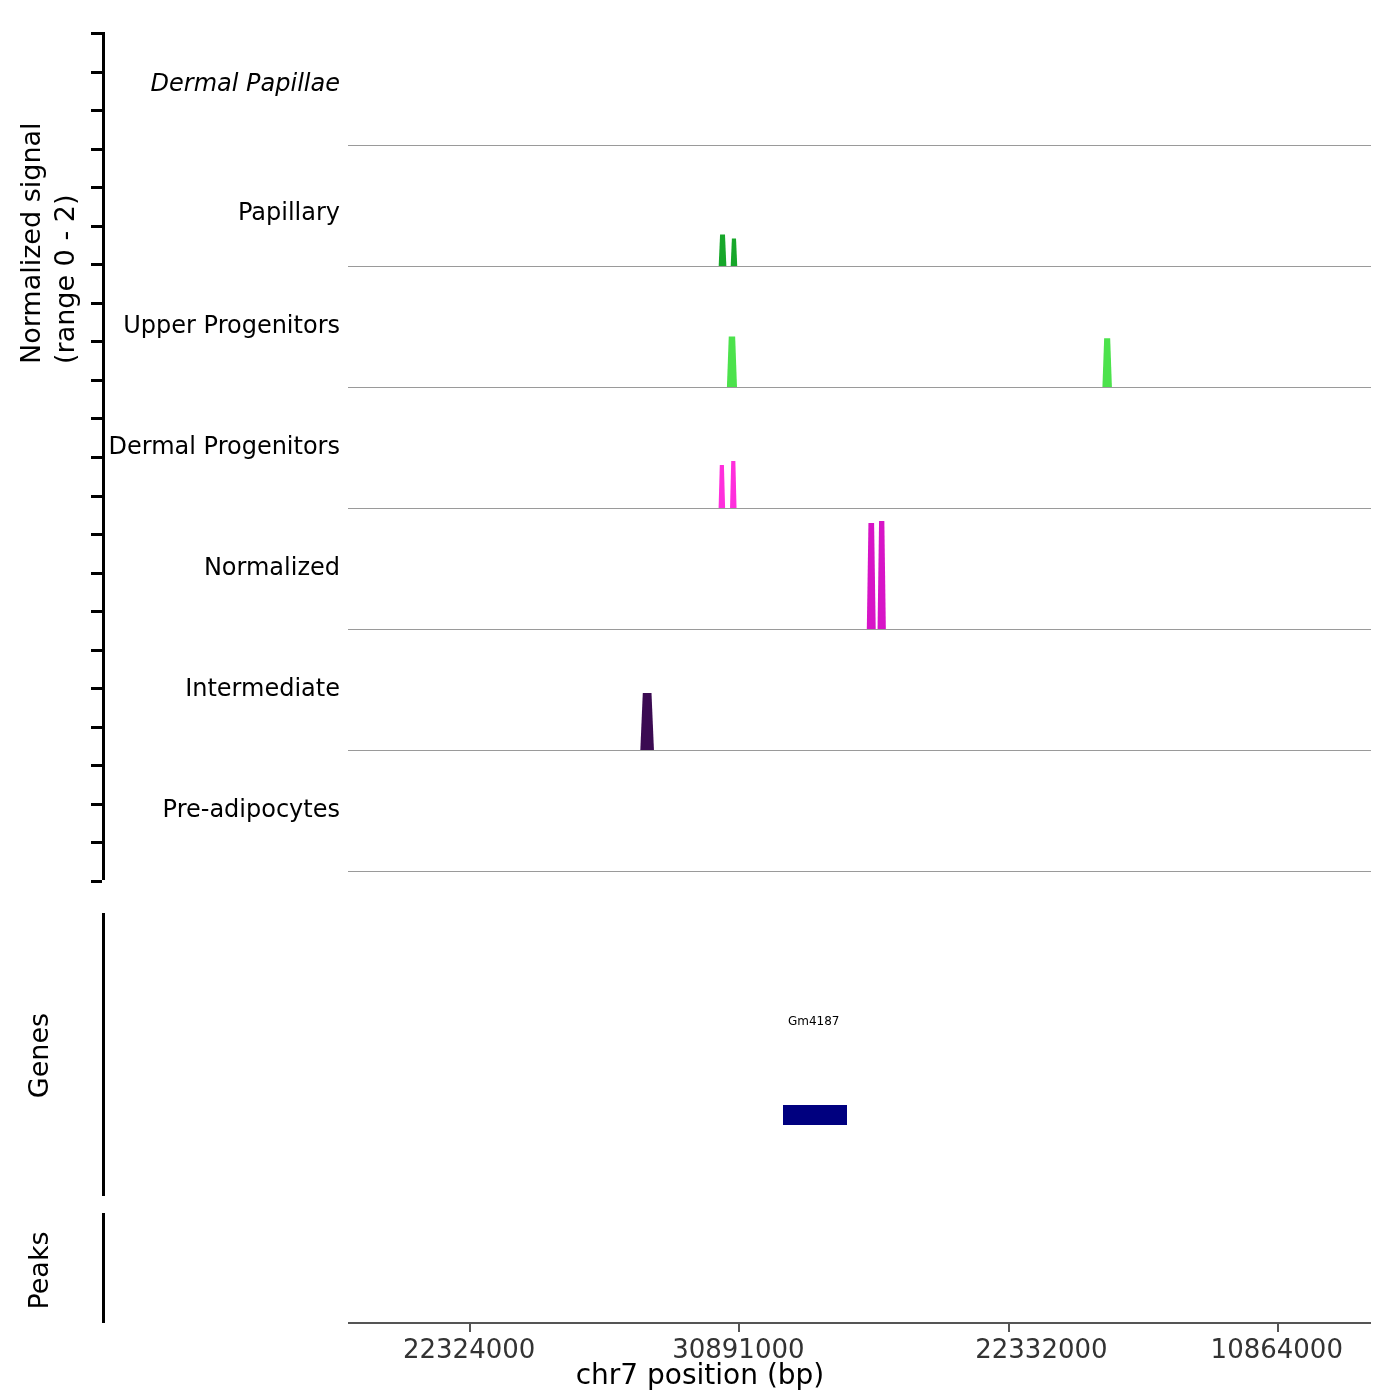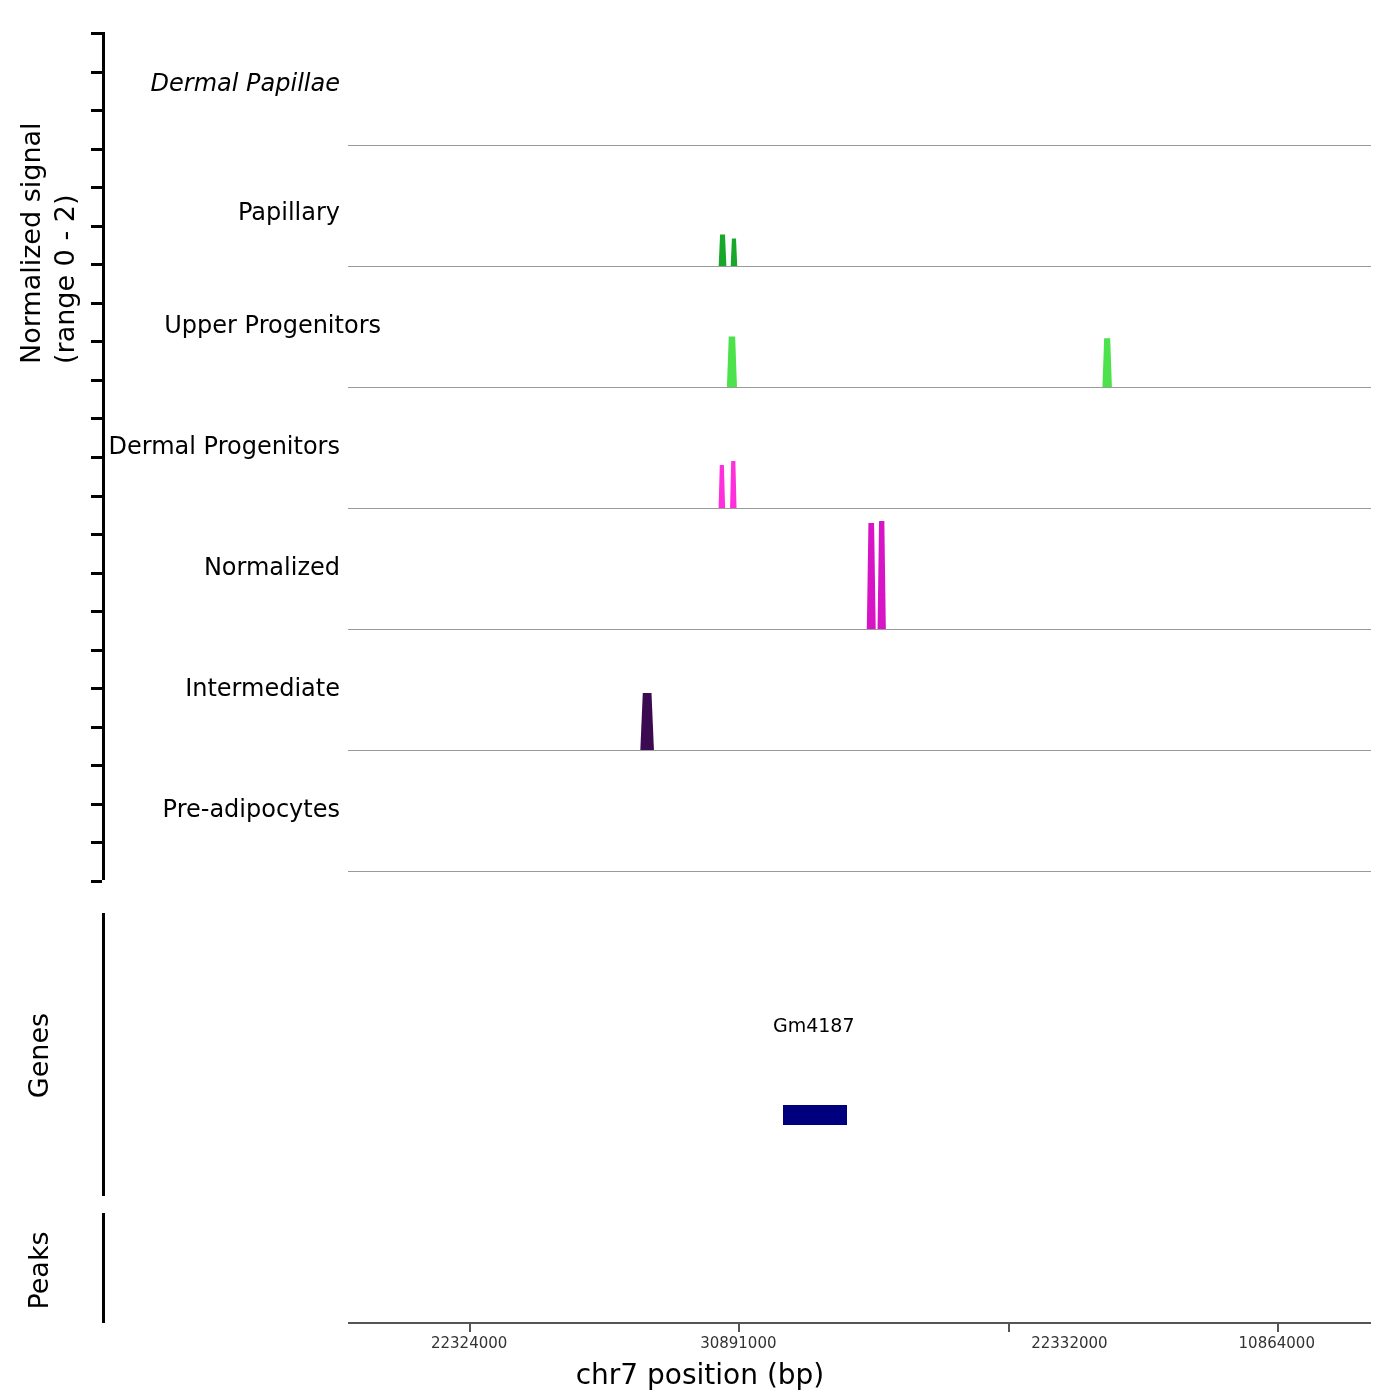--- a/index.html
+++ b/index.html
@@ -70,40 +70,40 @@
   }
 
   
   .gene-bar {
     position: absolute;
     background: #00007f;
     border: 1px solid #00007f;
   }
   .gene-name {
     position: absolute;
-    font-size: 19px;
+    font-size: 12px;
     text-align: center;
     white-space: nowrap;
   }
 
   
   .xaxis-line {
     position: absolute;
     height: 2px;
     background: #555555;
   }
   .xtick {
     position: absolute;
     width: 2px;
     height: 8px;
     background: #555555;
   }
   .xticklabel {
     position: absolute;
-    font-size: 15px;
+    font-size: 26px;
     color: #333333;
     text-align: center;
     white-space: nowrap;
   }
   .xlabel {
     position: absolute;
     font-size: 28px;
     color: #000000;
     text-align: center;
     width: 100%;
@@ -163,21 +163,21 @@
     </div>
 
   <div id="tracks">
       <div class="track-baseline" style="left: 348px; top: 145px; width: 1023px;"></div>
       <div class="track-label" style="top: 68.5px; right: 1060px; font-style: italic;">Dermal Papillae</div>
       <div class="track-baseline" style="left: 348px; top: 266px; width: 1023px;"></div>
       <div class="track-label" style="top: 189.5px; right: 1060px; margin-top: 8px;">Papillary</div>
       <div class="peak" style="left: 718.164px; top: 234.375px; width: 8.74934px; height: 31.625px; background: rgb(23, 167, 42); clip-path: polygon(6% 100%, 22% 0%, 78% 0%, 94% 100%);"></div>
       <div class="peak" style="left: 730.279px; top: 238.4px; width: 7.40329px; height: 27.6px; background: rgb(23, 167, 42); clip-path: polygon(6% 100%, 22% 0%, 78% 0%, 94% 100%);"></div>
       <div class="track-baseline" style="left: 348px; top: 387px; width: 1023px;"></div>
-      <div class="track-label" style="top: 310.5px; right: 1019px;">Upper Progenitors</div>
+      <div class="track-label" style="top: 310.5px; right: 1060px;">Upper Progenitors</div>
       <div class="peak" style="left: 726.241px; top: 336.4px; width: 11.4414px; height: 50.6px; background: rgb(76, 226, 76); clip-path: polygon(6% 100%, 22% 0%, 78% 0%, 94% 100%);"></div>
       <div class="peak" style="left: 1101.79px; top: 338.125px; width: 10.7684px; height: 48.875px; background: rgb(76, 226, 76); clip-path: polygon(6% 100%, 22% 0%, 78% 0%, 94% 100%);"></div>
       <div class="track-baseline" style="left: 348px; top: 508px; width: 1023px;"></div>
       <div class="track-label" style="top: 431.5px; right: 1060px;">Dermal Progenitors</div>
       <div class="peak" style="left: 718.164px; top: 464.875px; width: 7.40329px; height: 43.125px; background: rgb(255, 47, 220); clip-path: polygon(6% 100%, 22% 0%, 78% 0%, 94% 100%);"></div>
       <div class="peak" style="left: 729.606px; top: 460.85px; width: 7.40329px; height: 47.15px; background: rgb(255, 47, 220); clip-path: polygon(6% 100%, 22% 0%, 78% 0%, 94% 100%);"></div>
       <div class="track-baseline" style="left: 348px; top: 629px; width: 1023px;"></div>
       <div class="track-label" style="top: 552.5px; right: 1060px;">Normalized</div>
       <div class="peak" style="left: 866.23px; top: 522.625px; width: 10.0954px; height: 106.375px; background: rgb(215, 21, 199); clip-path: polygon(6% 100%, 22% 0%, 78% 0%, 94% 100%);"></div>
       <div class="peak" style="left: 876.999px; top: 520.9px; width: 9.42237px; height: 108.1px; background: rgb(215, 21, 199); clip-path: polygon(6% 100%, 22% 0%, 78% 0%, 94% 100%);"></div>

